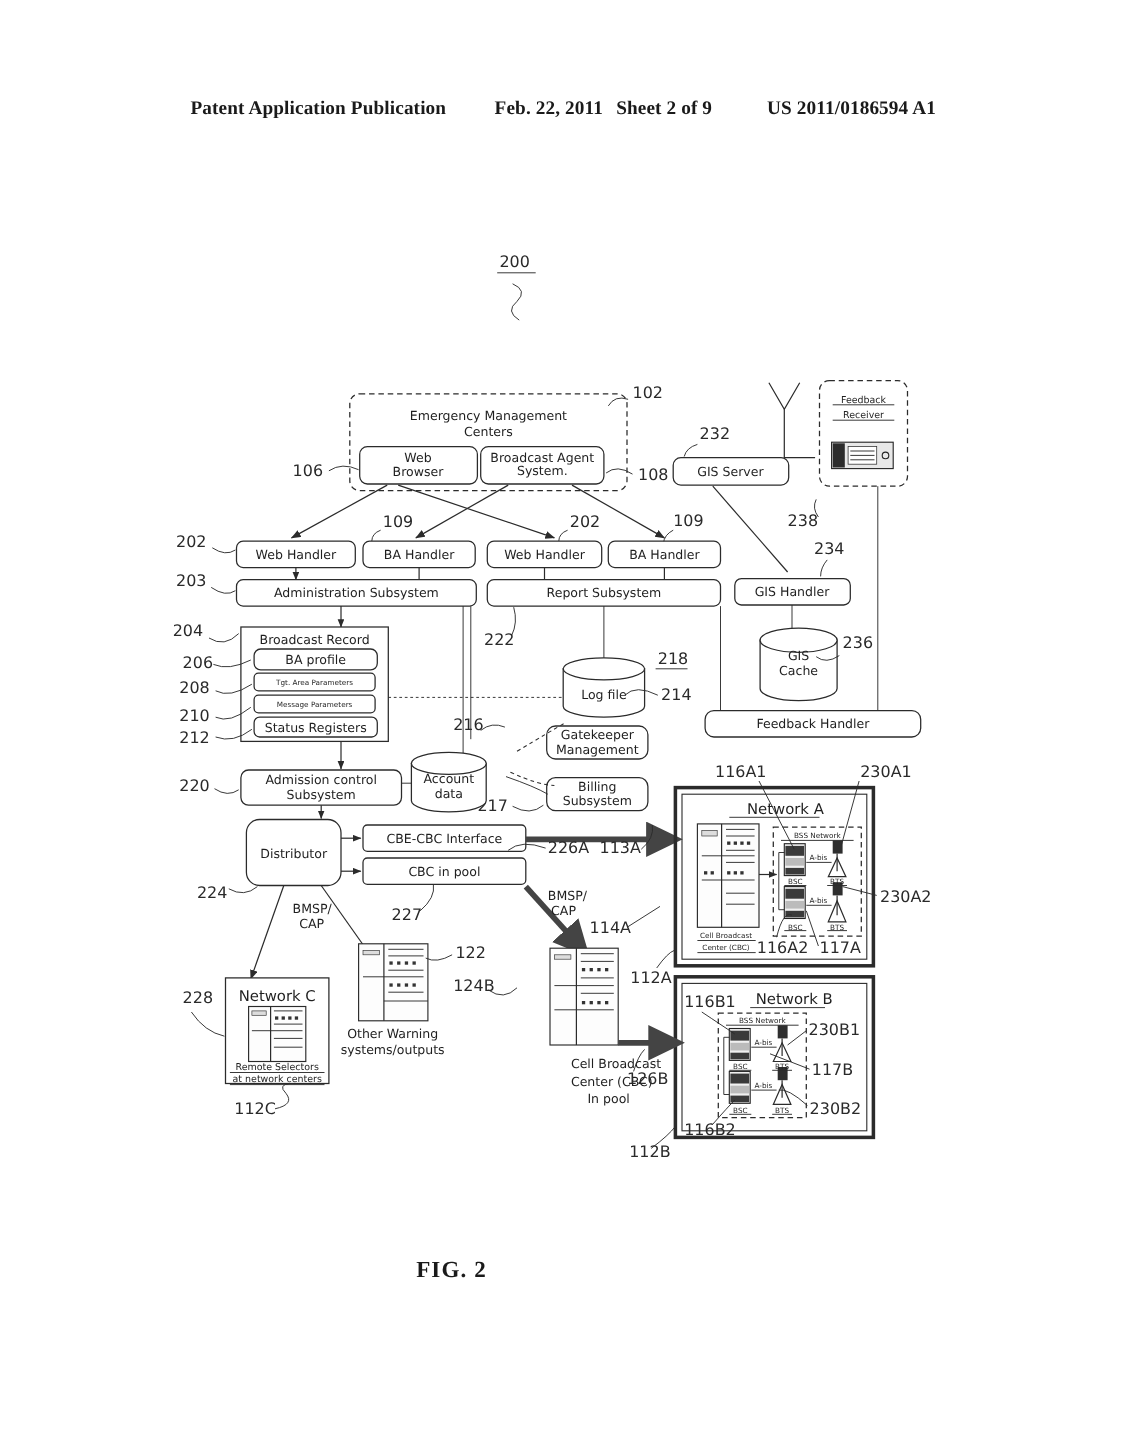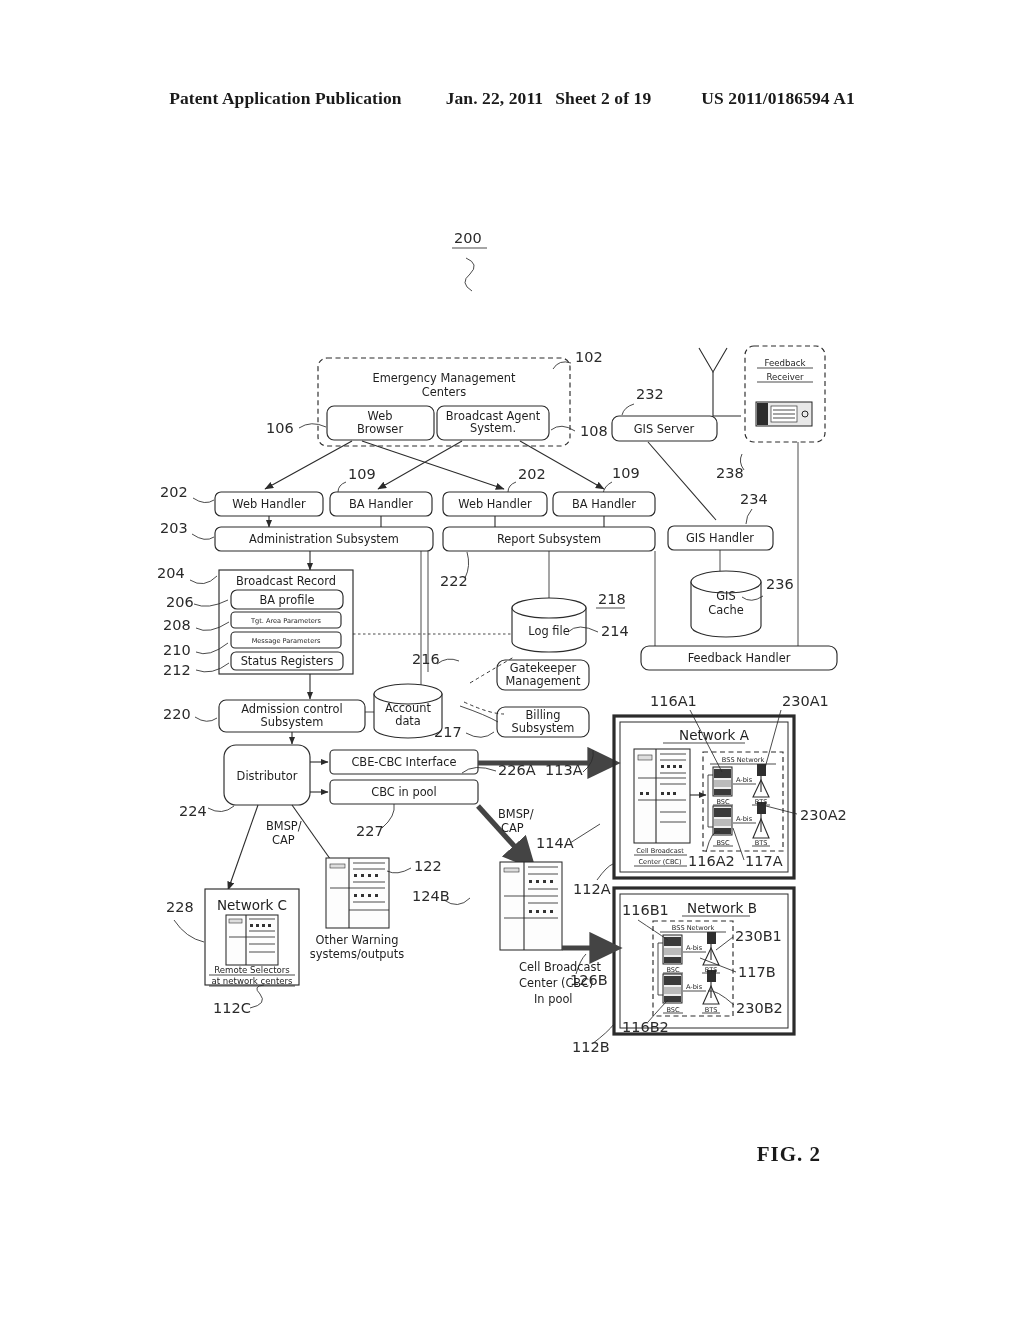--- a/index.html
+++ b/index.html
@@ -12,21 +12,21 @@
     position:absolute;top:88px;left:0;width:1024px;
     font-family:"Liberation Serif",serif;font-weight:bold;font-size:17.5px;
     display:flex;justify-content:center;gap:0;white-space:nowrap;letter-spacing:.1px;
   }
   .pubhdr .seg{display:inline-block;}
   .pubhdr .sp1{width:44px;}
   .pubhdr .sp2{width:12px;}
   .pubhdr .sp3{width:50px;}
 
   .figcap{
-    position:absolute;left:0;top:1142px;width:821px;text-align:right;
+    position:absolute;left:0;top:1142px;width:821px;text-align:center;
     font-family:"Liberation Serif",serif;font-weight:bold;font-size:21px;letter-spacing:1px;
   }
 
   
   #sheet{position:absolute;left:0;top:0;width:1024px;height:1320px;}
 
   
   .t{font-family:"DejaVu Sans",sans-serif;fill:#1f1f1f;}
   .lbl{font-size:11.4px;}
   .lblS{font-size:8.6px;}
@@ -41,23 +41,23 @@
   .lnD{fill:none;stroke:#2b2b2b;stroke-width:.95;stroke-dasharray:3.5 3;}
   .fat{fill:none;stroke:#444;stroke-width:5.2;}
   .srv{fill:#fdfdfd;stroke:#2b2b2b;stroke-width:1.05;}
 </style>
 </head>
 <body>
 
 <div class="pubhdr">
   <span class="seg">Patent Application Publication</span>
   <span class="sp1"></span>
-  <span class="seg">Jan. 22, 2011</span>
+  <span class="seg">Feb. 22, 2011</span>
   <span class="sp2"></span>
-  <span class="seg">Sheet 2 of 19</span>
+  <span class="seg">Sheet 2 of 9</span>
   <span class="sp3"></span>
   <span class="seg">US 2011/0186594 A1</span>
 </div>
 
 <div class="figcap">FIG. 2</div>
 
 <svg id="sheet" viewBox="0 0 1024 1320">
   <defs>
     <marker id="ah" markerWidth="9" markerHeight="9" refX="7.5" refY="3.2" orient="auto">
       <path d="M0,0 L8,3.2 L0,6.4 Z" fill="#2b2b2b"></path>

